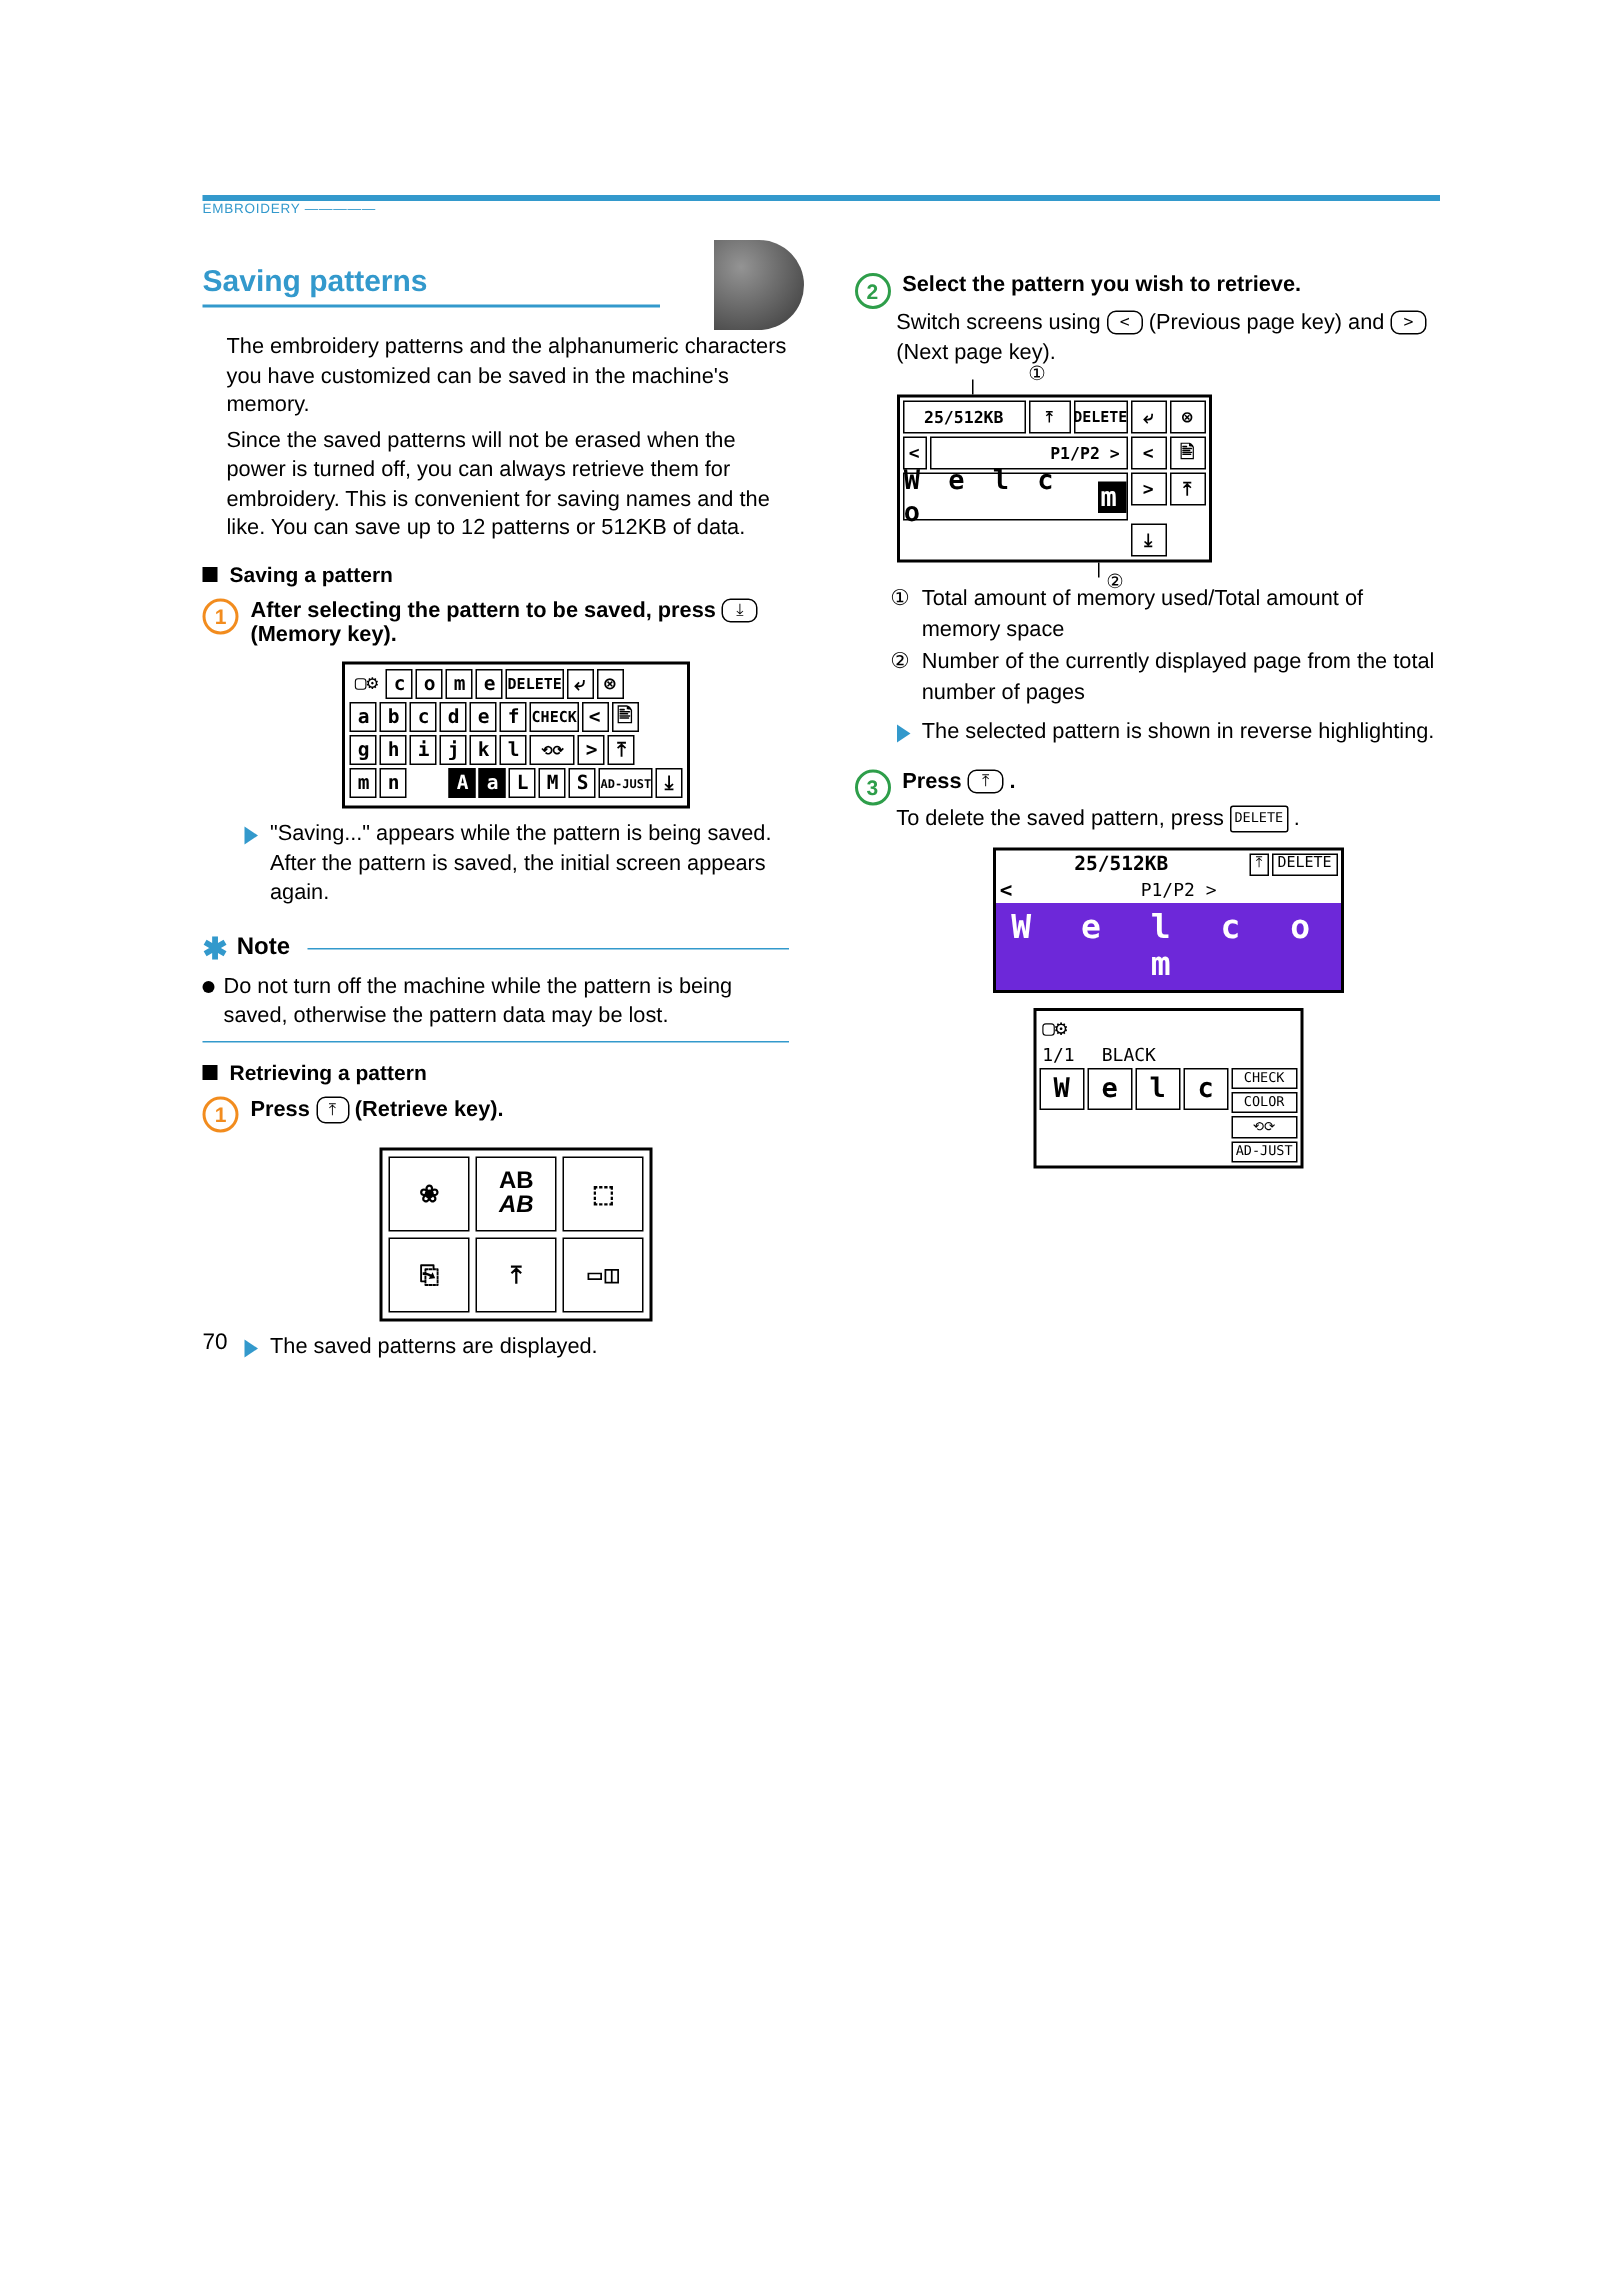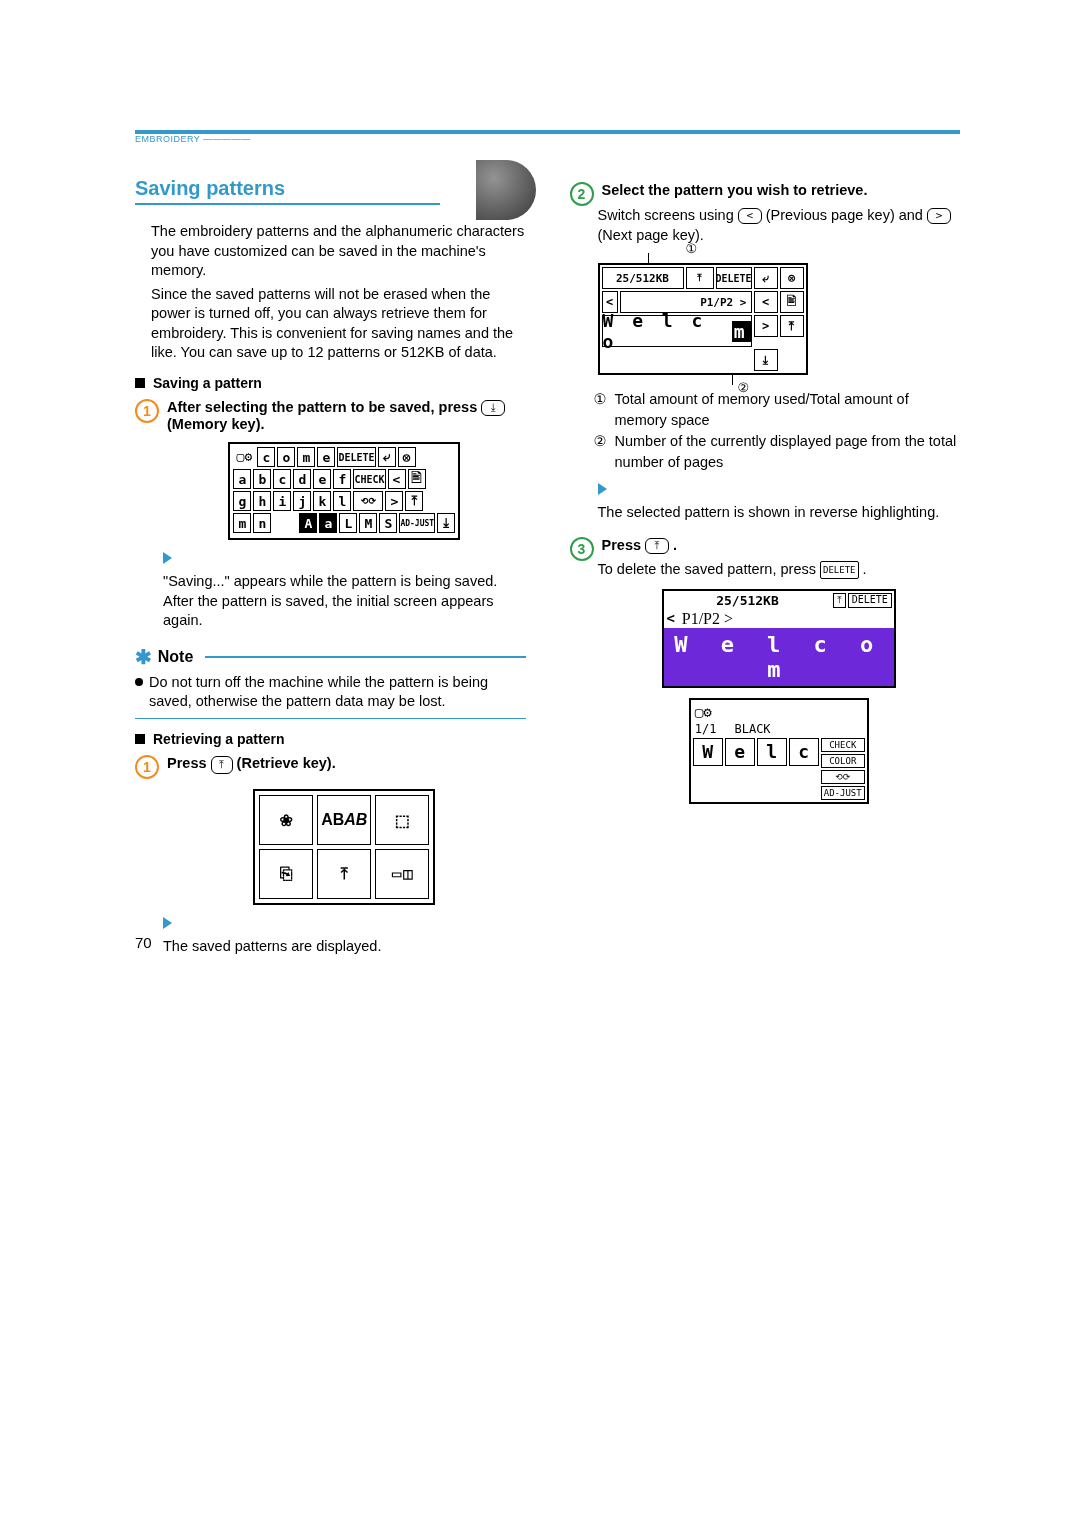--- a/index.html
+++ b/index.html
@@ -114,21 +114,20 @@
     text-align:center;
     line-height:14px;
     font-family:monospace;
   }
   .tri-bullet {
     display:flex;
     gap:8px;
     margin:6px 0 4px 28px;
     font-size:14.5px;
     line-height:1.35;
-    flex-direction:column;
   }
   .tri {
     width:0;height:0;
     border-top:6px solid transparent;
     border-bottom:6px solid transparent;
     border-left:9px solid #3399cc;
     margin-top:4px;
     flex-shrink:0;
   }
   .indent-text{ margin-left:28px;}
@@ -198,21 +197,21 @@
   
   .detail-panel{
     border:2px solid #000;display:inline-block;background:#fff;font-family:monospace;
   }
   .detail-top{ display:flex;}
   .detail-top .l{ flex:1;padding:2px 8px;font-size:13px;font-weight:bold;}
   .detail-top .r{ display:flex;gap:2px;padding:2px;}
   .detail-btn{ border:1px solid #000;padding:0 3px;font-size:10px;}
   .detail-mid{ display:flex;}
   .detail-mid .arrow{ width:14px;text-align:center;font-size:14px;font-weight:bold;}
-  .detail-mid .page{ flex:1;text-align:left;padding:0 4px;font-size:16px;font-family:Liberation Serif, serif;}
+  .detail-mid .page{ flex:1;text-align:center;padding:0 4px;font-size:12px;}
   .detail-name{
     background:#6d28d9;color:#fff;font-size:22px;letter-spacing:10px;
     padding:4px 10px;font-weight:bold;
   }
 
   
   .result-panel{
     border:2px solid #000;display:inline-block;background:#fff;font-family:monospace;padding:2px;
   }
   .rp-top{ display:flex;gap:4px;align-items:center;padding:2px;}
@@ -334,21 +333,21 @@
           <span>Press </span>
           <span class="icon-key" style="padding:1px 3px">⤒</span>
           <span> (Retrieve key).</span>
         </div>
       </div>
 
       <div class="lcd-fig-center">
         <div class="menu-panel">
           <div class="menu-grid">
             <div class="menu-btn">❀</div>
-            <div class="menu-btn" style="line-height:1">
+            <div class="menu-btn" style="flex-direction:column;line-height:1">
               <span>AB</span>
               <span style="font-style:italic">AB</span>
             </div>
             <div class="menu-btn">⬚</div>
             <div class="menu-btn">⎘</div>
             <div class="menu-btn">⤒</div>
             <div class="menu-btn" style="font-size:12px">▭◫</div>
           </div>
         </div>
       </div>

